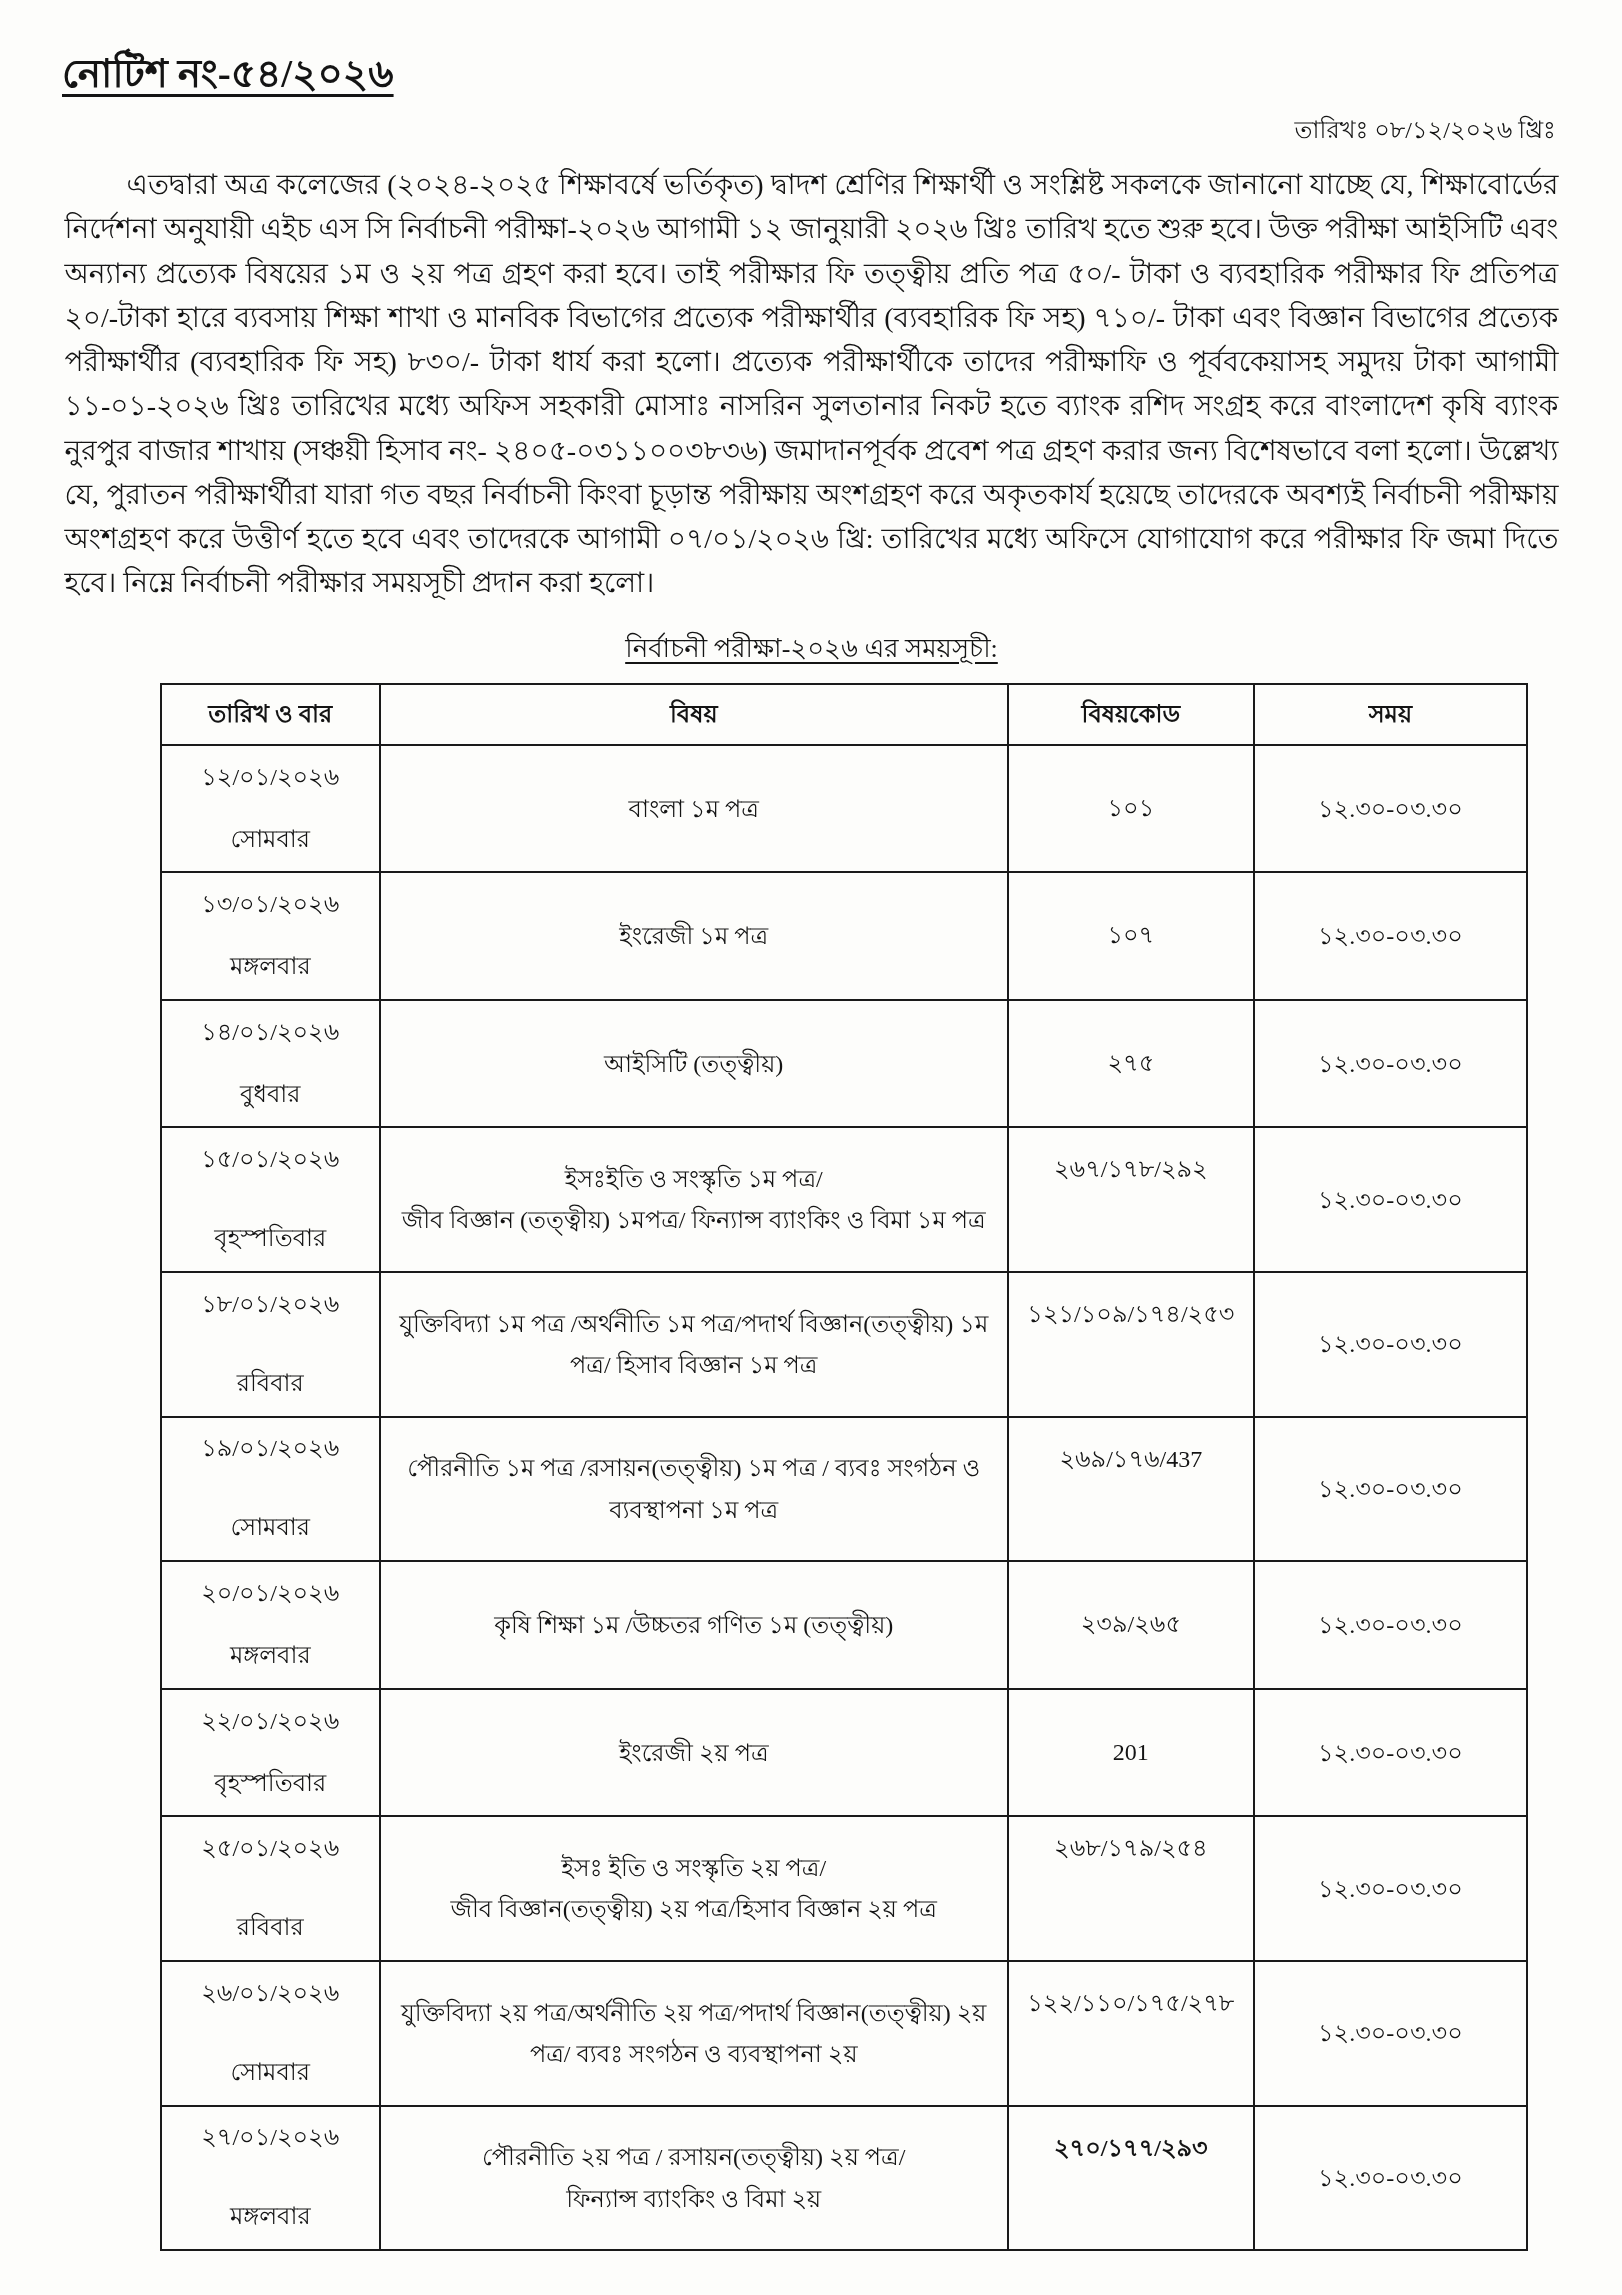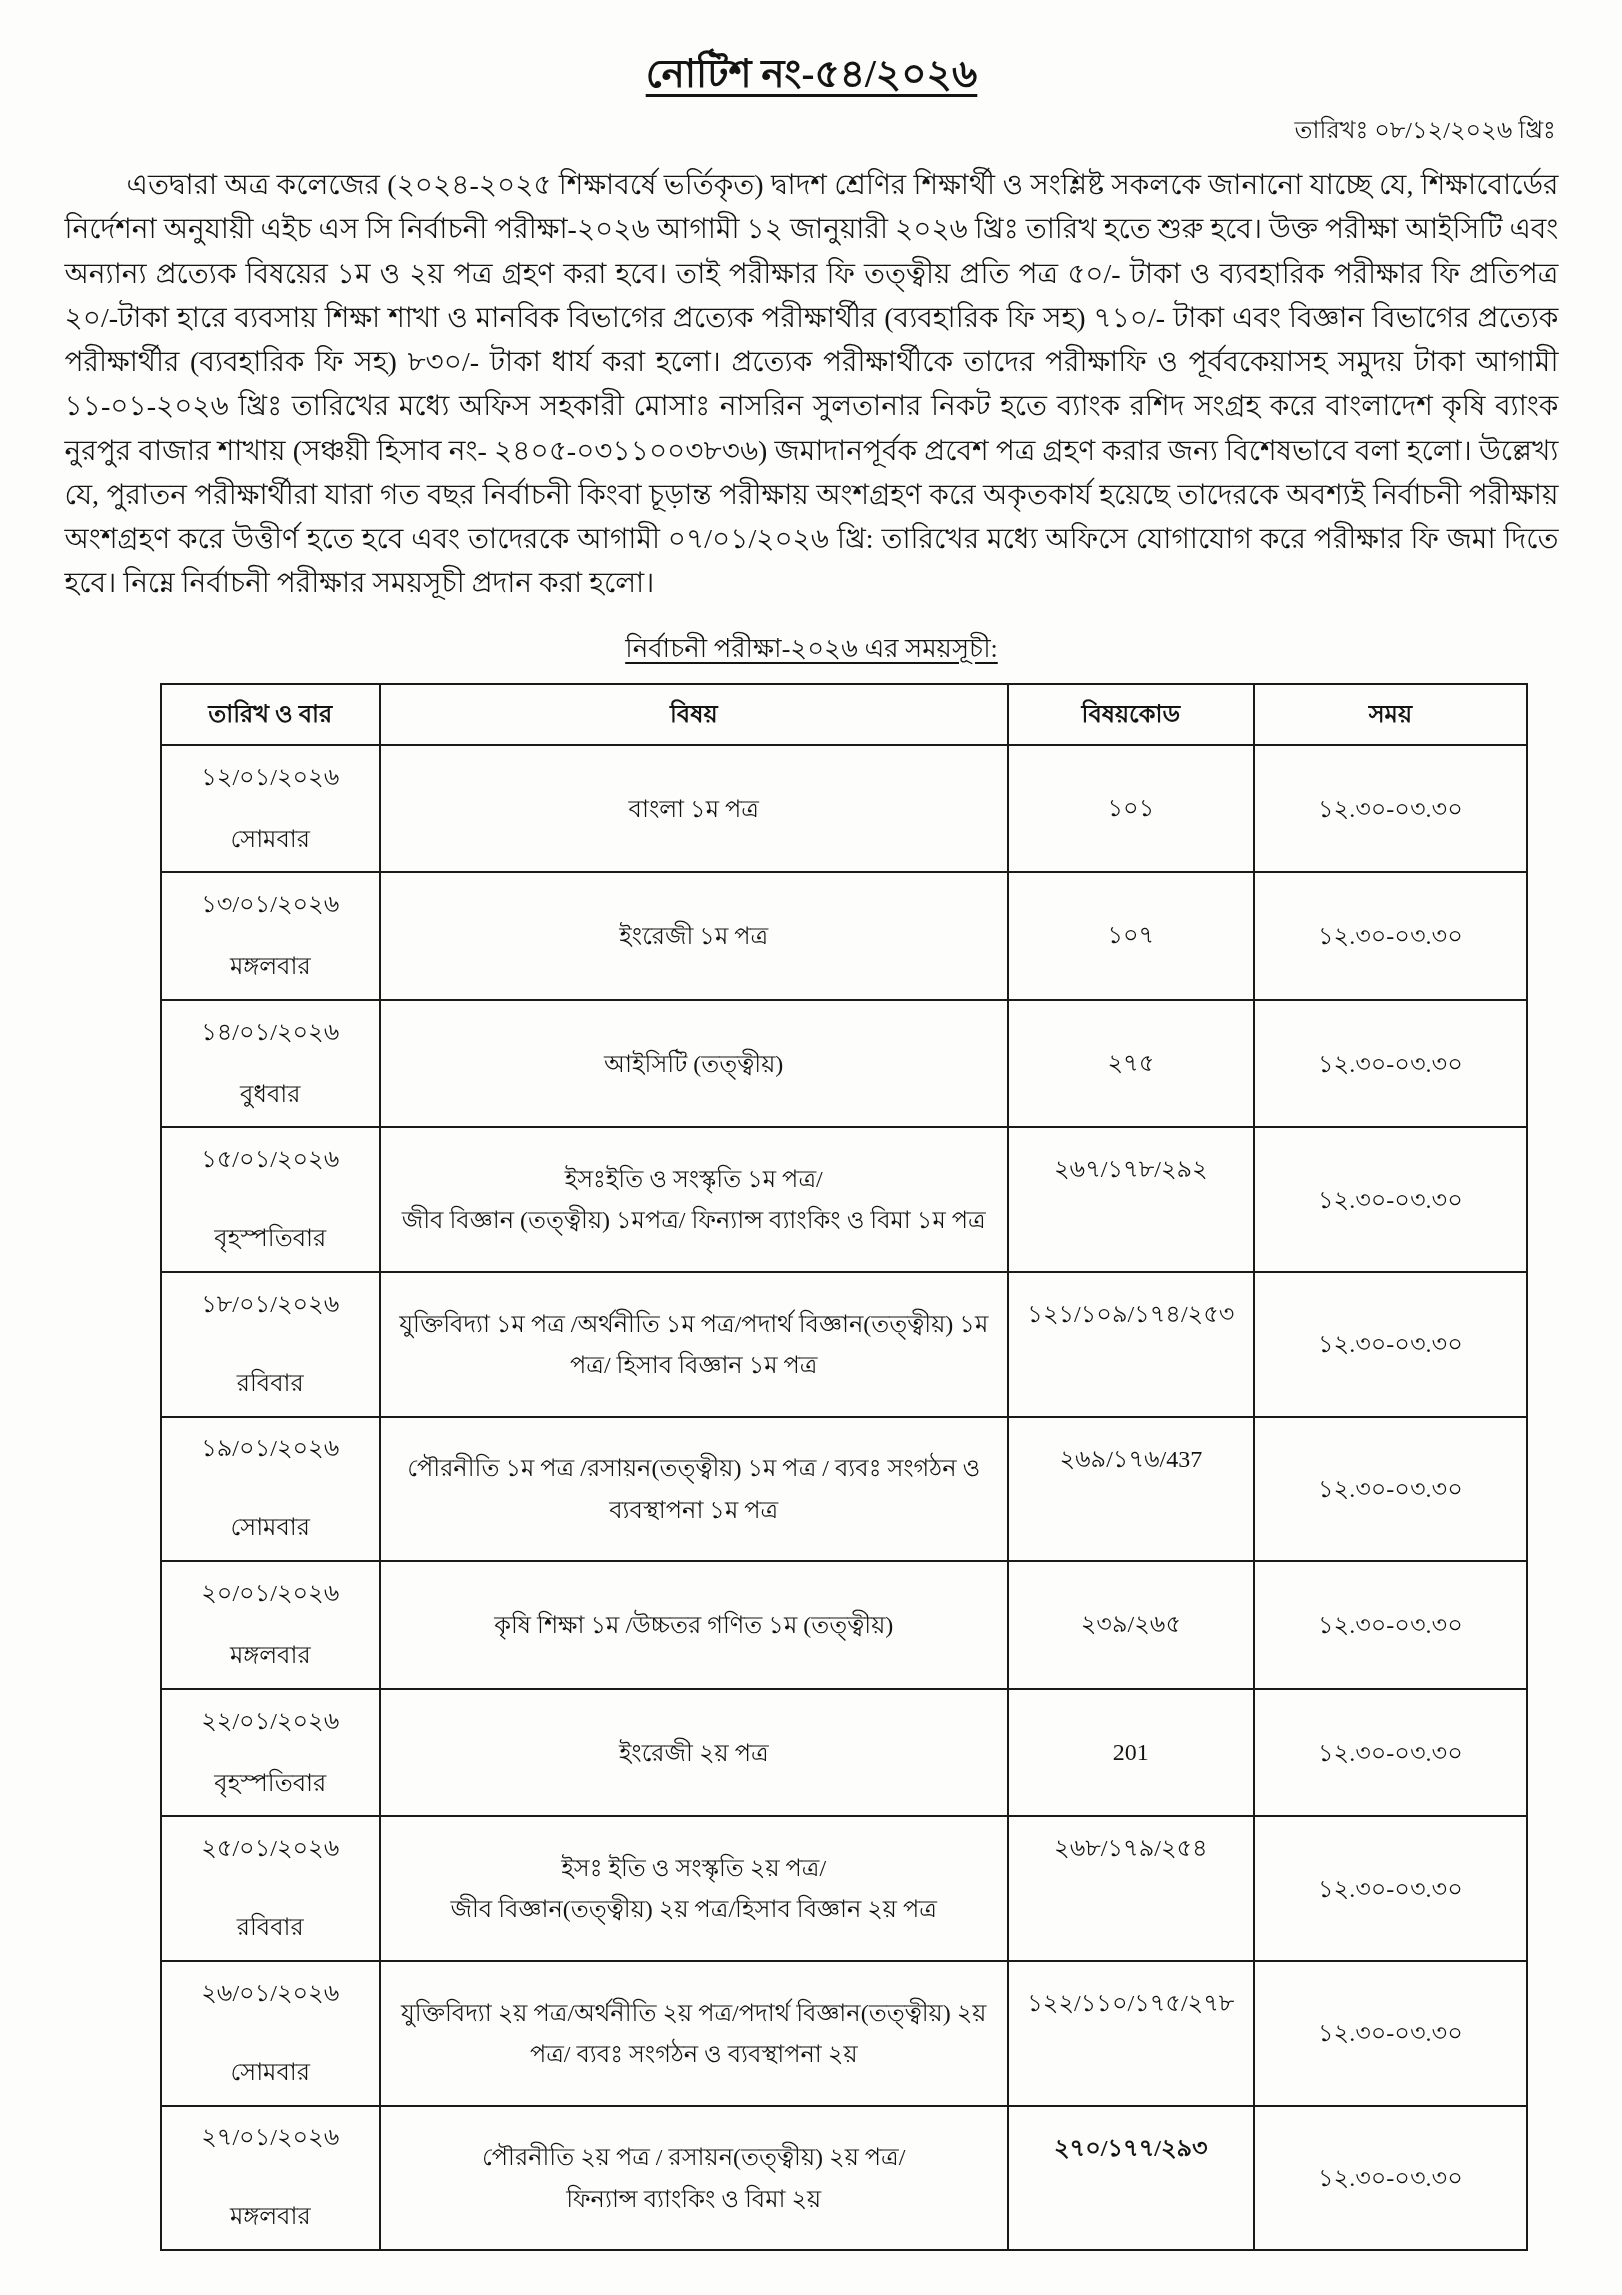--- a/index.html
+++ b/index.html
@@ -8,21 +8,21 @@
     width:1623px;
     min-height:2295px;
     margin:0 auto;
     background:#fdfdfb;
     color:#141414;
     font-family:"Liberation Serif","DejaVu Serif",serif;
     box-sizing:border-box;
     padding:36px 62px 39px 62px;
   }
   .title{
-    text-align:center;
+    text-align:left;
     font-size:39px;
     font-weight:bold;
     text-decoration:underline;
     text-underline-offset:6.5px;
     margin:6.5px 0 3.9px 0;
   }
   .date-line{
     text-align:right;
     font-size:24px;
     margin:2.6px 5.2px 11.8px 0;

